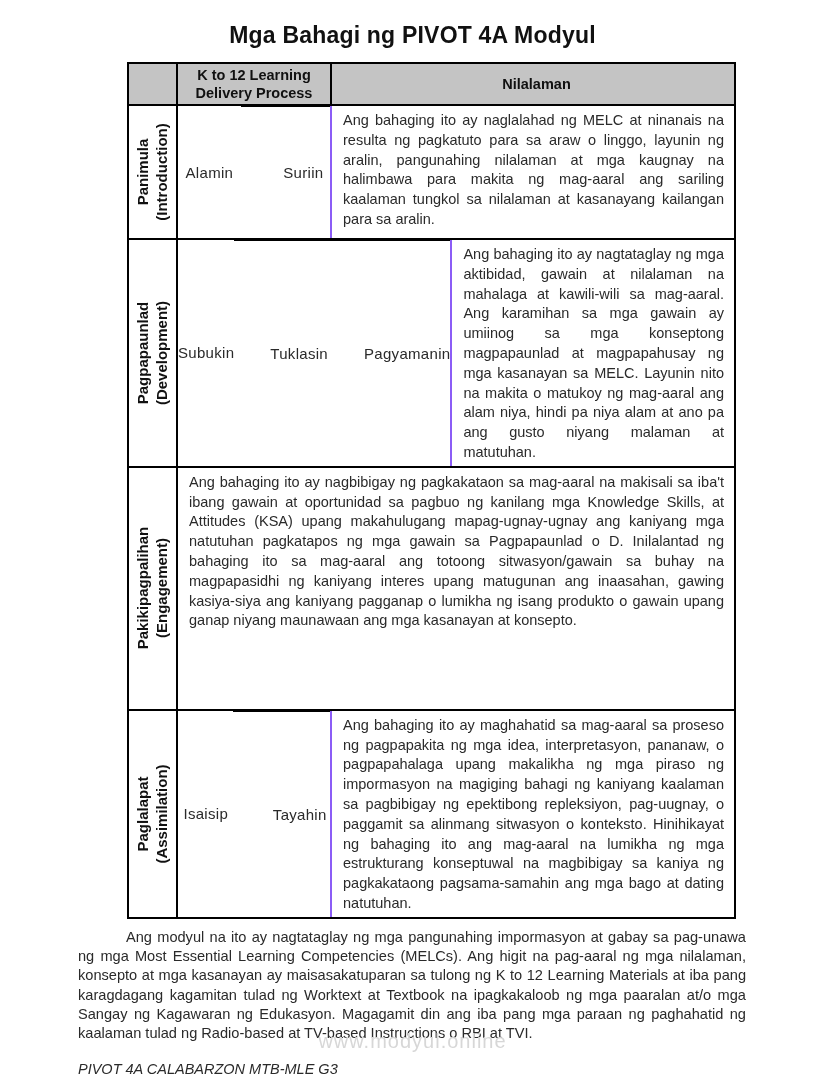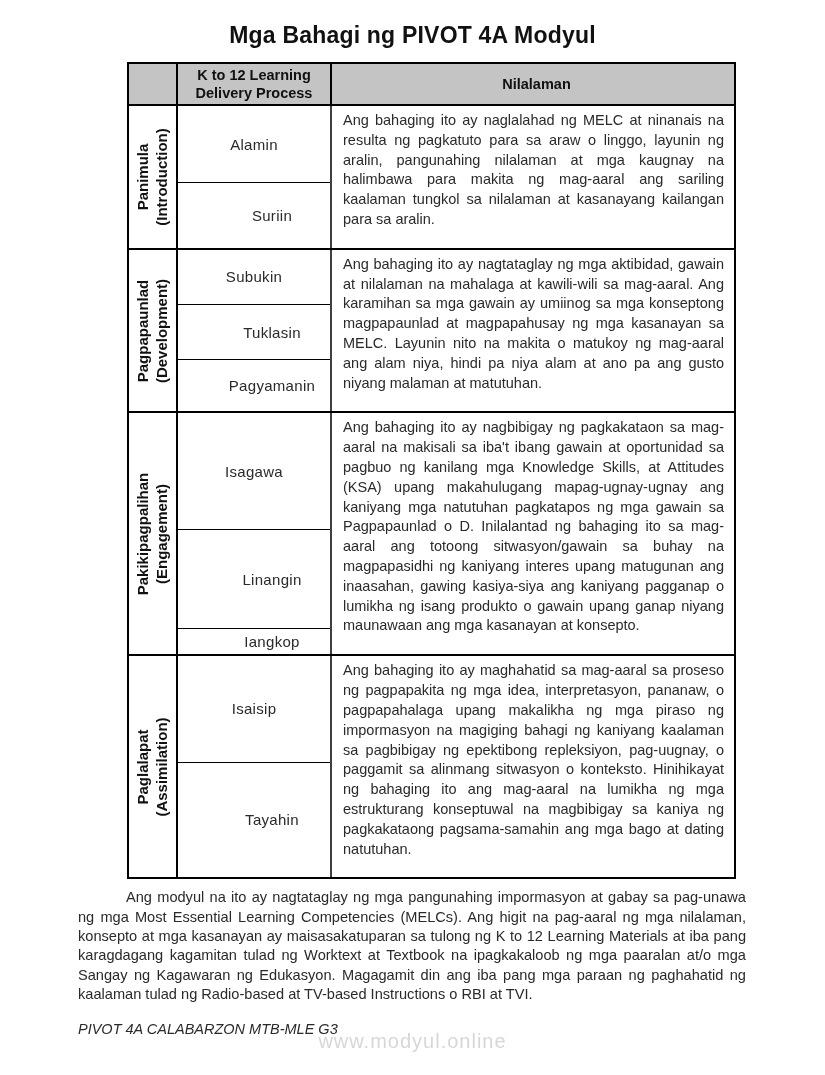--- a/index.html
+++ b/index.html
@@ -40,37 +40,37 @@
     transform: translate(-50%, -50%) rotate(-90deg);
     text-align: center;
     font-weight: bold;
     font-size: 15px;
     line-height: 1.25;
     white-space: nowrap;
     color: #111;
   }
   .steps-cell {
     flex: 0 0 154px;
-    border-right: 2px solid #404040;
+    border-right: 2px solid #8b5cf6;
     display: flex;
-    flex-direction: column;
+    flex-direction: row;
   }
   .step {
     display: flex;
     align-items: center;
     justify-content: center;
     font-size: 15px;
     color: #2a2a2a;
     letter-spacing: 0.3px;
   }
   .step + .step { border-top: 1.5px solid #000; padding-left: 36px; }
 
   .content-cell {
     flex: 1 1 auto;
-    padding: 5px 10px 18px 11px;
+    padding: 5px 10px 3px 11px;
     font-size: 14.5px;
     line-height: 19.8px;
     text-align: justify;
     color: #2a2a2a;
   }
 
   .header-row { background: #c4c4c4; }
   .header-row .hdr {
     display: flex;
     align-items: center;
@@ -160,25 +160,20 @@
       <div class="content-cell">Ang bahaging ito ay nagtataglay ng mga aktibidad, gawain at nilalaman na mahalaga at kawili-wili sa mag-aaral. Ang karamihan sa mga gawain ay umiinog sa mga konseptong magpapaunlad at magpapahusay ng mga kasanayan sa MELC. Layunin nito na makita o matukoy ng mag-aaral ang alam niya, hindi pa niya alam at ano pa ang gusto niyang malaman at matutuhan.</div>
     </div>
 
     <div class="t-row sec-3">
       <div class="stage-cell">
         <div class="rot">
           <div>Pakikipagpalihan</div>
           <div>(Engagement)</div>
         </div>
       </div>
-      <div class="steps-cell">
-        <div class="step" style="flex:118">Isagawa</div>
-        <div class="step" style="flex:100">Linangin</div>
-        <div class="step" style="flex:0 0 26px">Iangkop</div>
-      </div>
       <div class="content-cell">Ang bahaging ito ay nagbibigay ng pagkakataon sa mag-aaral na makisali sa iba't ibang gawain at oportunidad sa pagbuo ng kanilang mga Knowledge Skills, at Attitudes (KSA) upang makahulugang mapag-ugnay-ugnay ang kaniyang mga natutuhan pagkatapos ng mga gawain sa Pagpapaunlad o D. Inilalantad ng bahaging ito sa mag-aaral ang totoong sitwasyon/gawain sa buhay na magpapasidhi ng kaniyang interes upang matugunan ang inaasahan, gawing kasiya-siya ang kaniyang pagganap o lumikha ng isang produkto o gawain upang ganap niyang maunawaan ang mga kasanayan at konsepto.</div>
     </div>
 
     <div class="t-row sec-4">
       <div class="stage-cell">
         <div class="rot">
           <div>Paglalapat</div>
           <div>(Assimilation)</div>
         </div>
       </div>

